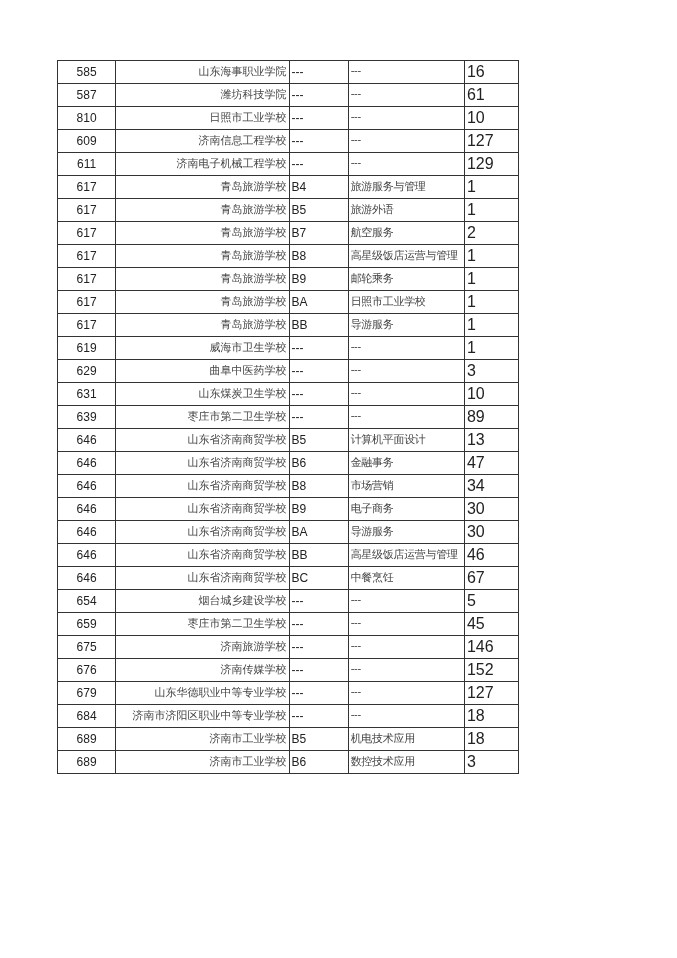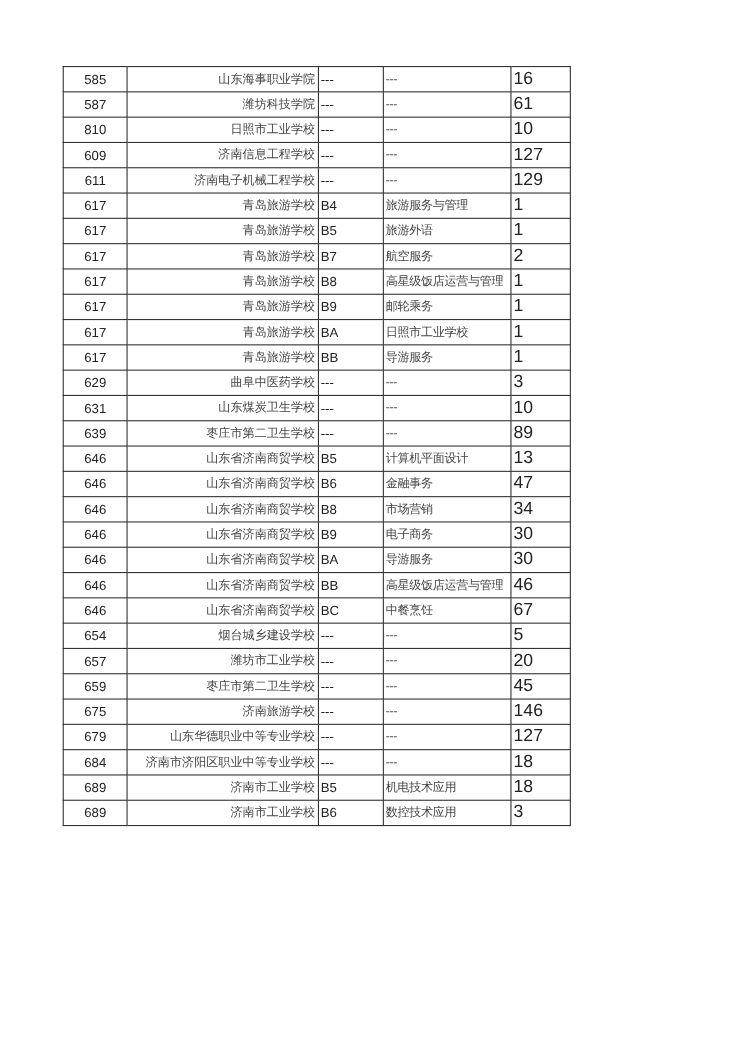--- a/index.html
+++ b/index.html
@@ -124,20 +124,27 @@
           <td class="c-count">1</td>
         </tr>
         <tr>
           <td class="c-code">617</td>
           <td class="c-school">青岛旅游学校</td>
           <td class="c-mcode">BB</td>
           <td class="c-major">导游服务</td>
           <td class="c-count">1</td>
         </tr>
         <tr>
+          <td class="c-code">619</td>
+          <td class="c-school">威海市卫生学校</td>
+          <td class="c-mcode">---</td>
+          <td class="c-major">---</td>
+          <td class="c-count">1</td>
+        </tr>
+        <tr>
           <td class="c-code">629</td>
           <td class="c-school">曲阜中医药学校</td>
           <td class="c-mcode">---</td>
           <td class="c-major">---</td>
           <td class="c-count">3</td>
         </tr>
         <tr>
           <td class="c-code">631</td>
           <td class="c-school">山东煤炭卫生学校</td>
           <td class="c-mcode">---</td>
@@ -201,39 +208,39 @@
           <td class="c-count">67</td>
         </tr>
         <tr>
           <td class="c-code">654</td>
           <td class="c-school">烟台城乡建设学校</td>
           <td class="c-mcode">---</td>
           <td class="c-major">---</td>
           <td class="c-count">5</td>
         </tr>
         <tr>
-          <td class="c-code">657</td>
-          <td class="c-school">潍坊市工业学校</td>
-          <td class="c-mcode">---</td>
-          <td class="c-major">---</td>
-          <td class="c-count">20</td>
-        </tr>
-        <tr>
           <td class="c-code">659</td>
           <td class="c-school">枣庄市第二卫生学校</td>
           <td class="c-mcode">---</td>
           <td class="c-major">---</td>
           <td class="c-count">45</td>
         </tr>
         <tr>
           <td class="c-code">675</td>
           <td class="c-school">济南旅游学校</td>
           <td class="c-mcode">---</td>
           <td class="c-major">---</td>
           <td class="c-count">146</td>
+        </tr>
+        <tr>
+          <td class="c-code">676</td>
+          <td class="c-school">济南传媒学校</td>
+          <td class="c-mcode">---</td>
+          <td class="c-major">---</td>
+          <td class="c-count">152</td>
         </tr>
         <tr>
           <td class="c-code">679</td>
           <td class="c-school">山东华德职业中等专业学校</td>
           <td class="c-mcode">---</td>
           <td class="c-major">---</td>
           <td class="c-count">127</td>
         </tr>
         <tr>
           <td class="c-code">684</td>

